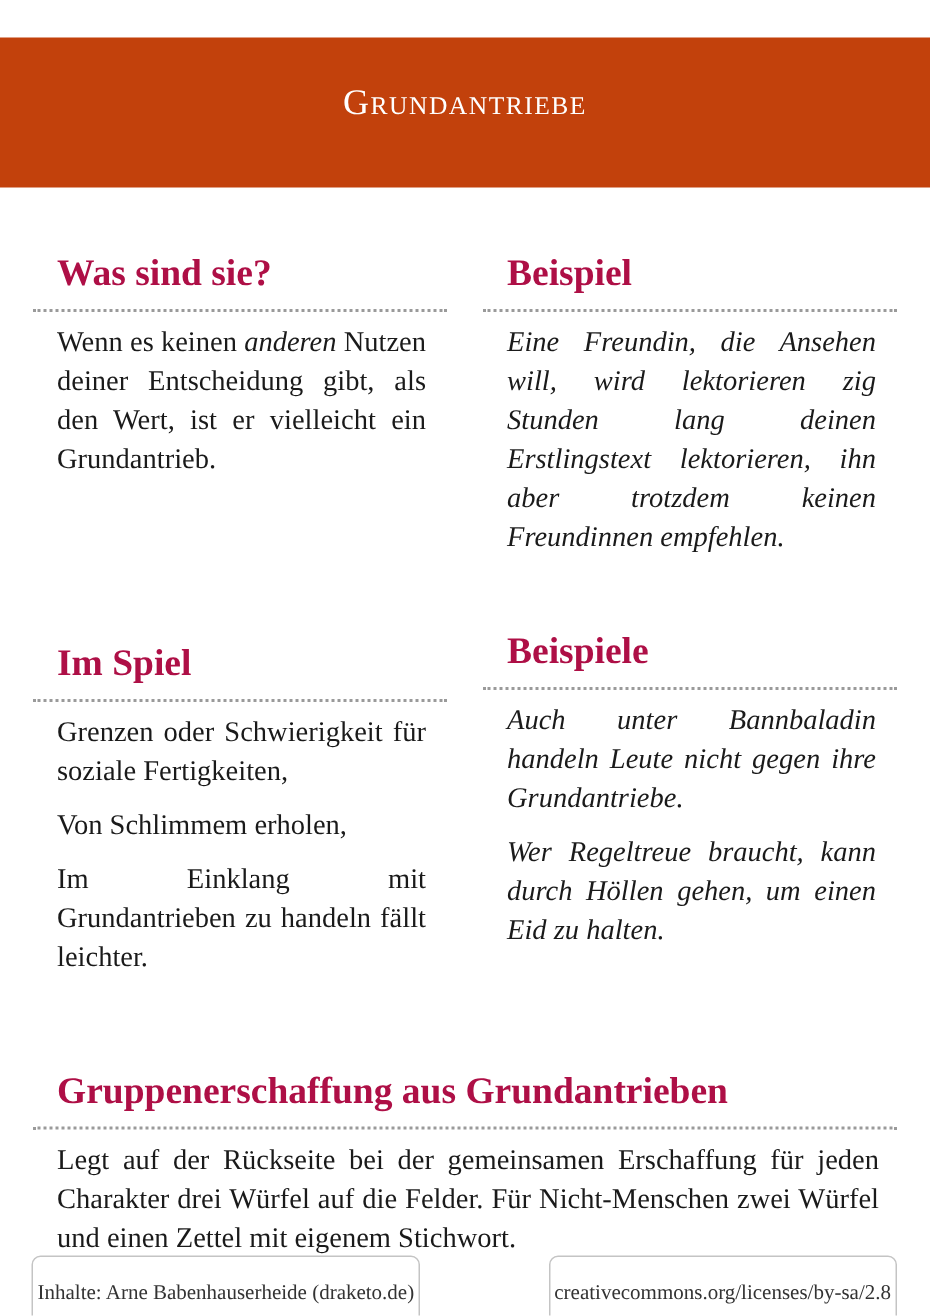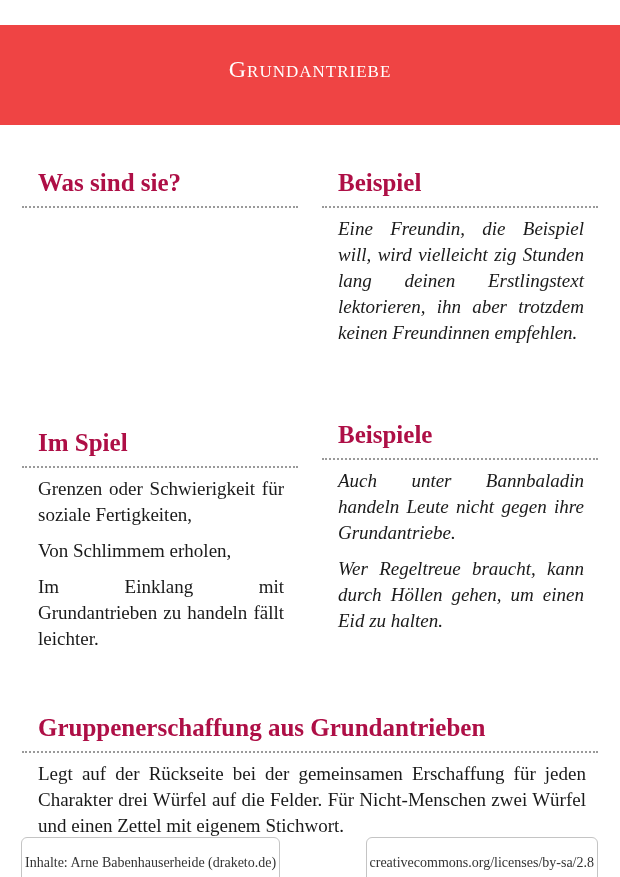--- a/index.html
+++ b/index.html
@@ -1,19 +1,19 @@
 <!DOCTYPE html>
 <html><head>
 <meta charset="utf-8">
 <style>
   html, body { margin: 0; padding: 0; background: #ffffff; }
   body { width: 620px; height: 877px; position: relative; overflow: hidden;
          font-family: "DejaVu Serif", "Liberation Serif", serif; color: #1a1a1a; }
   .banner { position: absolute; left: 0; top: 25px; width: 620px; height: 100px;
-            background: #ef4444; display: flex; align-items: center; justify-content: center; }
+            background: #c2410c; display: flex; align-items: center; justify-content: center; }
   .banner-title { color: #ffffff; font-family: "Liberation Serif", serif; font-size: 24px;
                   font-variant: small-caps; letter-spacing: 1px; font-weight: normal; margin-top: -12px; }
   .section { position: absolute; }
   .sec-title { font-family: "Liberation Serif", serif; font-weight: bold; font-size: 25px;
                color: #ae0f46; margin: 0 0 0 16px; line-height: 22px; }
   .rule { height: 0; border-top: 2px dotted #9a9a9a; margin-top: 12px; }
   .body { font-family: "Liberation Serif", serif; font-size: 19px; line-height: 26px;
           margin: 8px 14px 0 16px; text-align: justify; }
   .body p { margin: 0 0 10px 0; }
   .italic { font-style: italic; }
@@ -33,28 +33,29 @@
 <body>
 
 <div class="banner">
   <div class="banner-title">Grundantriebe</div>
 </div>
 
 <div class="section" id="s1">
   <div class="sec-title">Was sind sie?</div>
   <div class="rule"></div>
   <div class="body">
+    <p><span>Wenn es keinen</span> <em>anderen</em> <span>Nutzen deiner Entscheidung gibt, als den Wert, ist er vielleicht ein Grundantrieb.</span></p>
   </div>
 </div>
 
 <div class="section" id="s2">
   <div class="sec-title">Beispiel</div>
   <div class="rule"></div>
   <div class="body italic">
-    <p>Eine Freundin, die Beispiel will, wird vielleicht zig Stunden lang deinen Erstlingstext lektorieren, ihn aber trotzdem keinen Freundinnen empfehlen.</p>
+    <p>Eine Freundin, die Ansehen will, wird lektorieren zig Stunden lang deinen Erstlingstext lektorieren, ihn aber trotzdem keinen Freundinnen empfehlen.</p>
   </div>
 </div>
 
 <div class="section" id="s3">
   <div class="sec-title">Im Spiel</div>
   <div class="rule"></div>
   <div class="body">
     <p>Grenzen oder Schwierigkeit für soziale Fertigkeiten,</p>
     <p>Von Schlimmem erholen,</p>
     <p>Im Einklang mit Grundantrieben zu handeln fällt leichter.</p>

